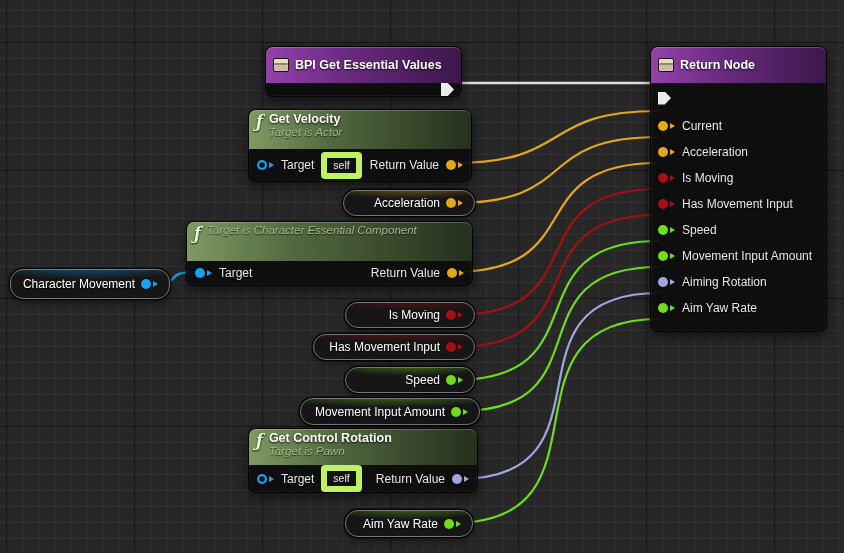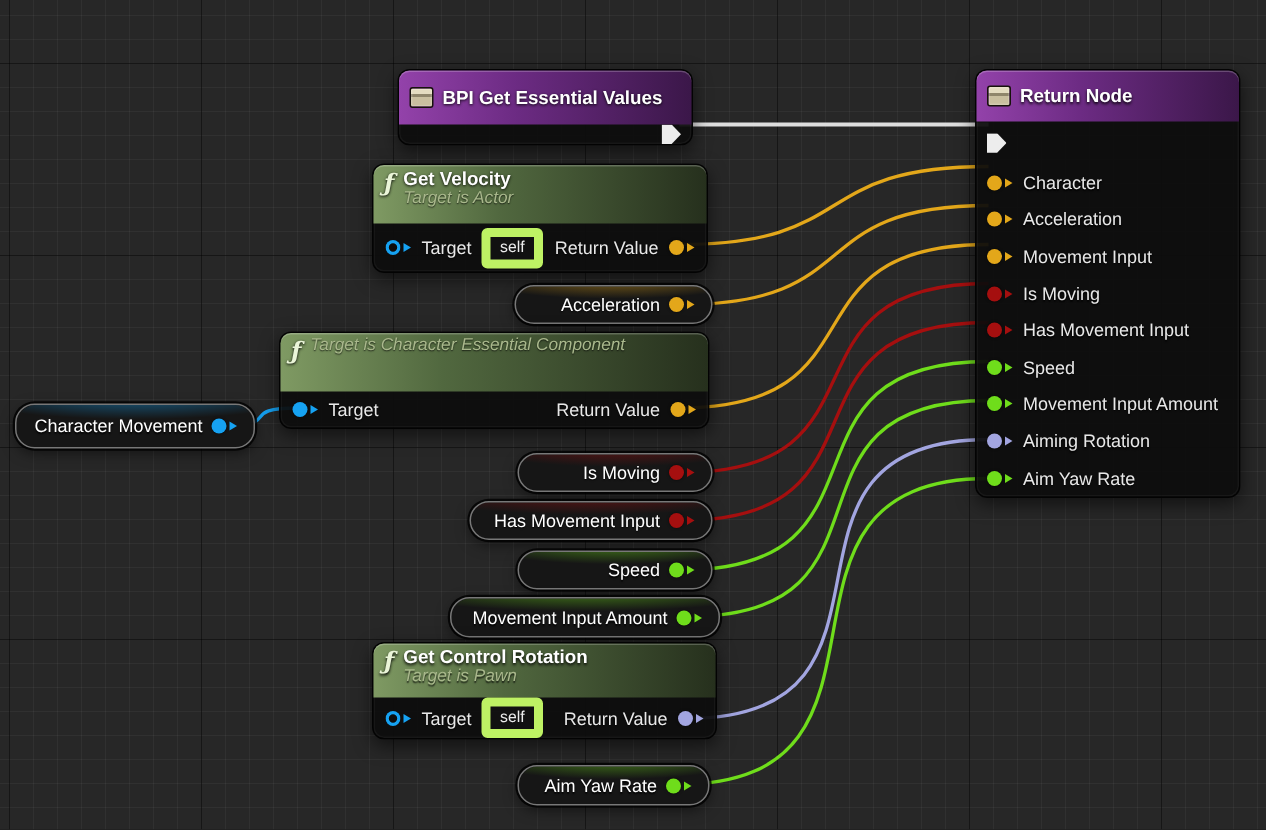--- a/index.html
+++ b/index.html
@@ -103,35 +103,28 @@
           <span class="hdr-title">Return Node</span>
         </div>
         <div class="exec-row">
           <span class="exec-pin"></span>
         </div>
         <div class="pin-row">
           <span class="pin" style="--c: #e3a71a;">
             <span class="pin-circle"></span>
             <span class="pin-arrow"></span>
           </span>
-          <span class="row-label">Character</span>
+          <span class="row-label">Current</span>
         </div>
         <div class="pin-row">
           <span class="pin" style="--c: #e3a71a;">
             <span class="pin-circle"></span>
             <span class="pin-arrow"></span>
           </span>
           <span class="row-label">Acceleration</span>
-        </div>
-        <div class="pin-row">
-          <span class="pin" style="--c: #e3a71a;">
-            <span class="pin-circle"></span>
-            <span class="pin-arrow"></span>
-          </span>
-          <span class="row-label">Movement Input</span>
         </div>
         <div class="pin-row">
           <span class="pin" style="--c: #a50f0f;">
             <span class="pin-circle"></span>
             <span class="pin-arrow"></span>
           </span>
           <span class="row-label">Is Moving</span>
         </div>
         <div class="pin-row">
           <span class="pin" style="--c: #a50f0f;">

